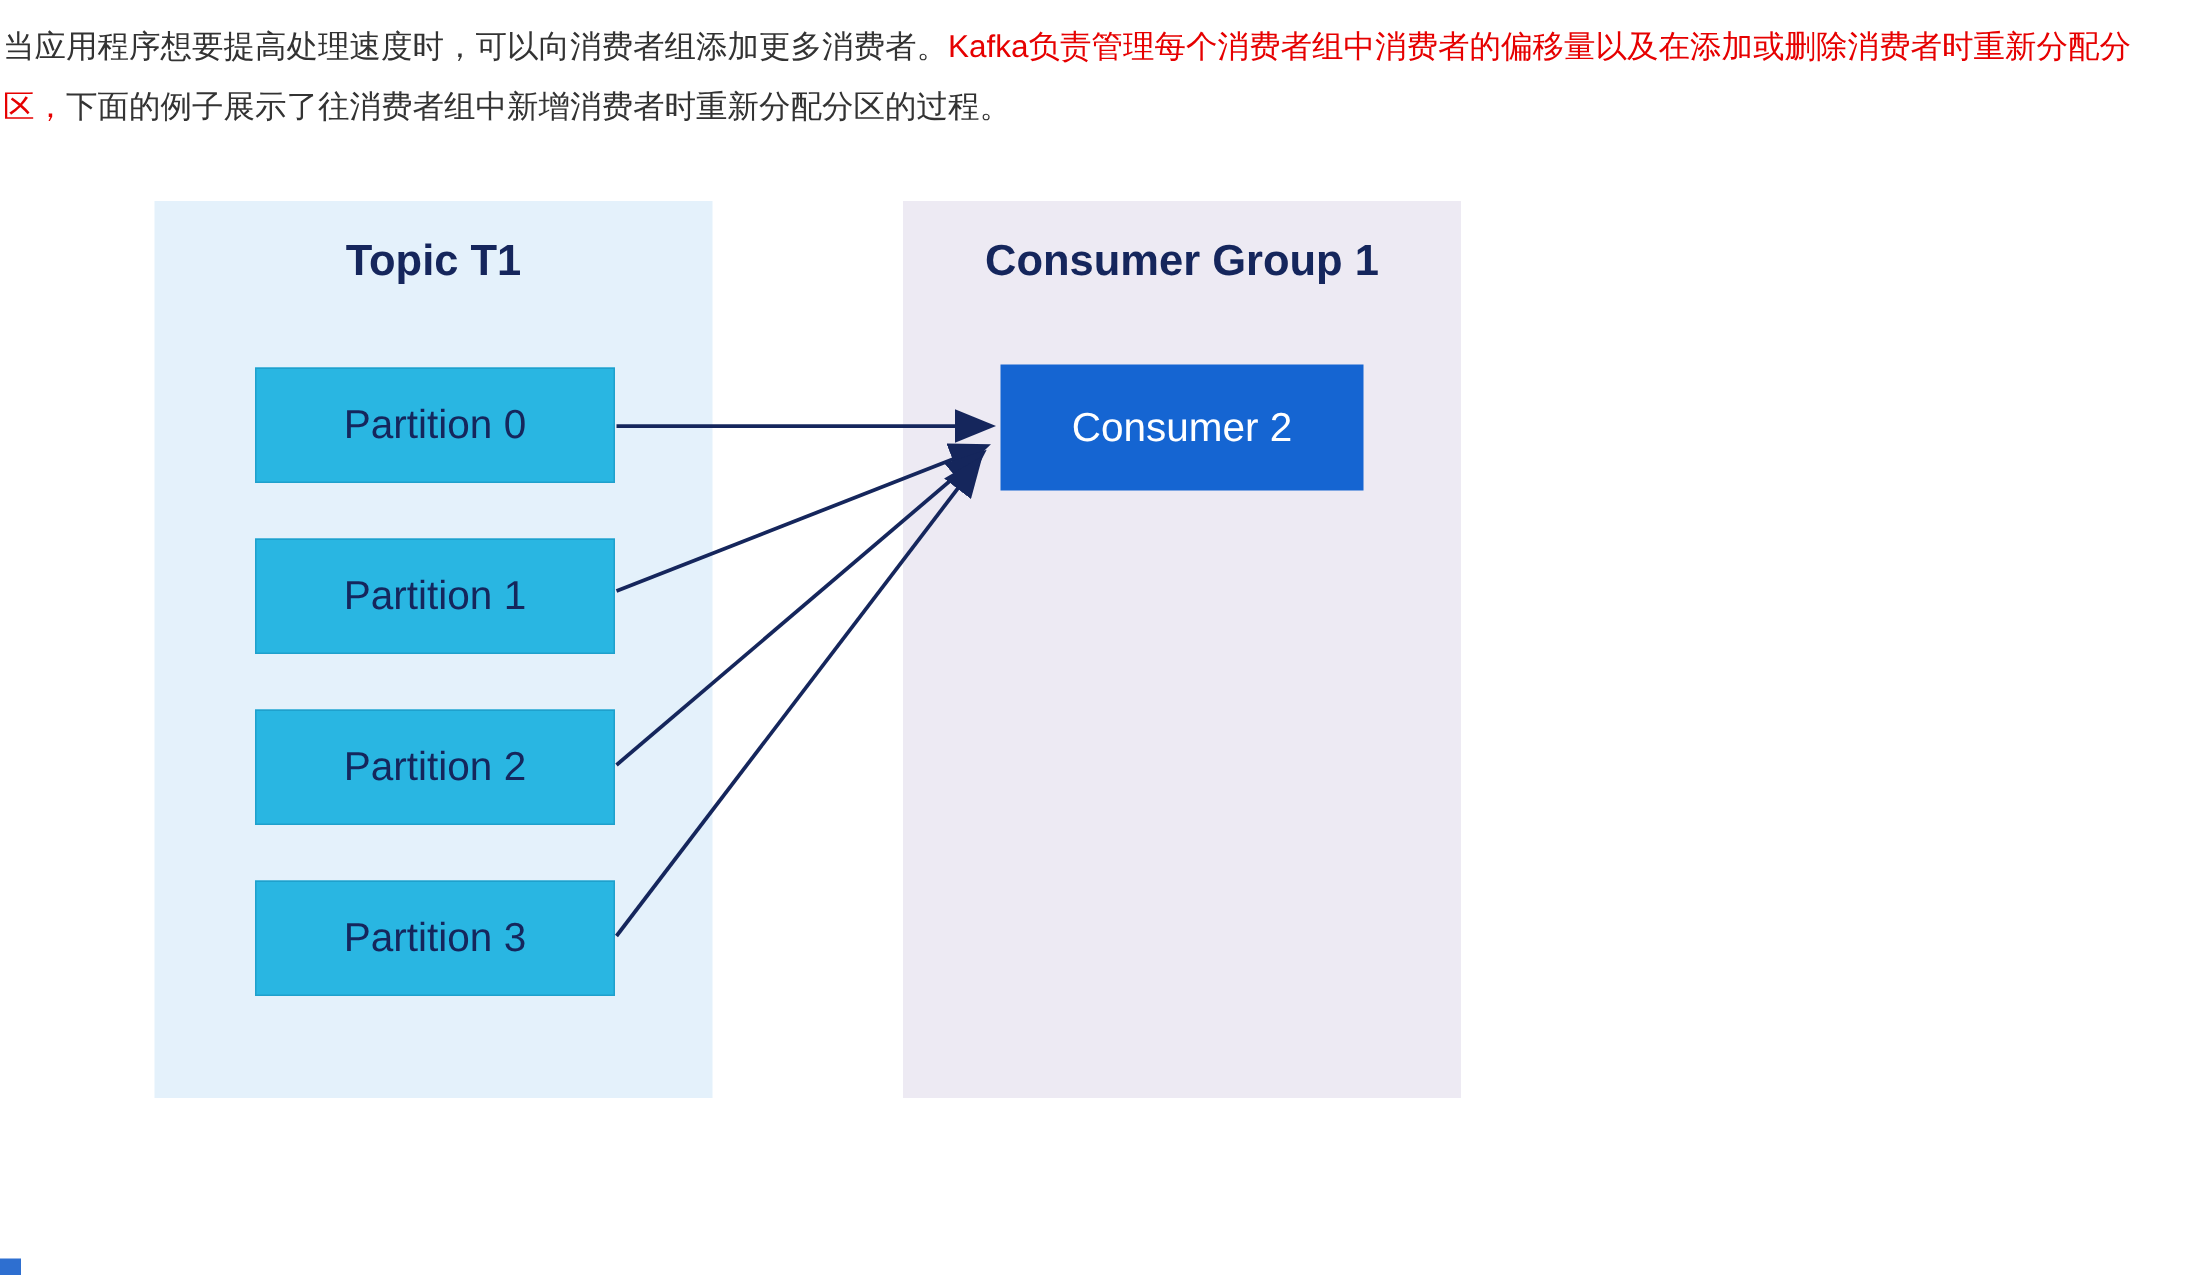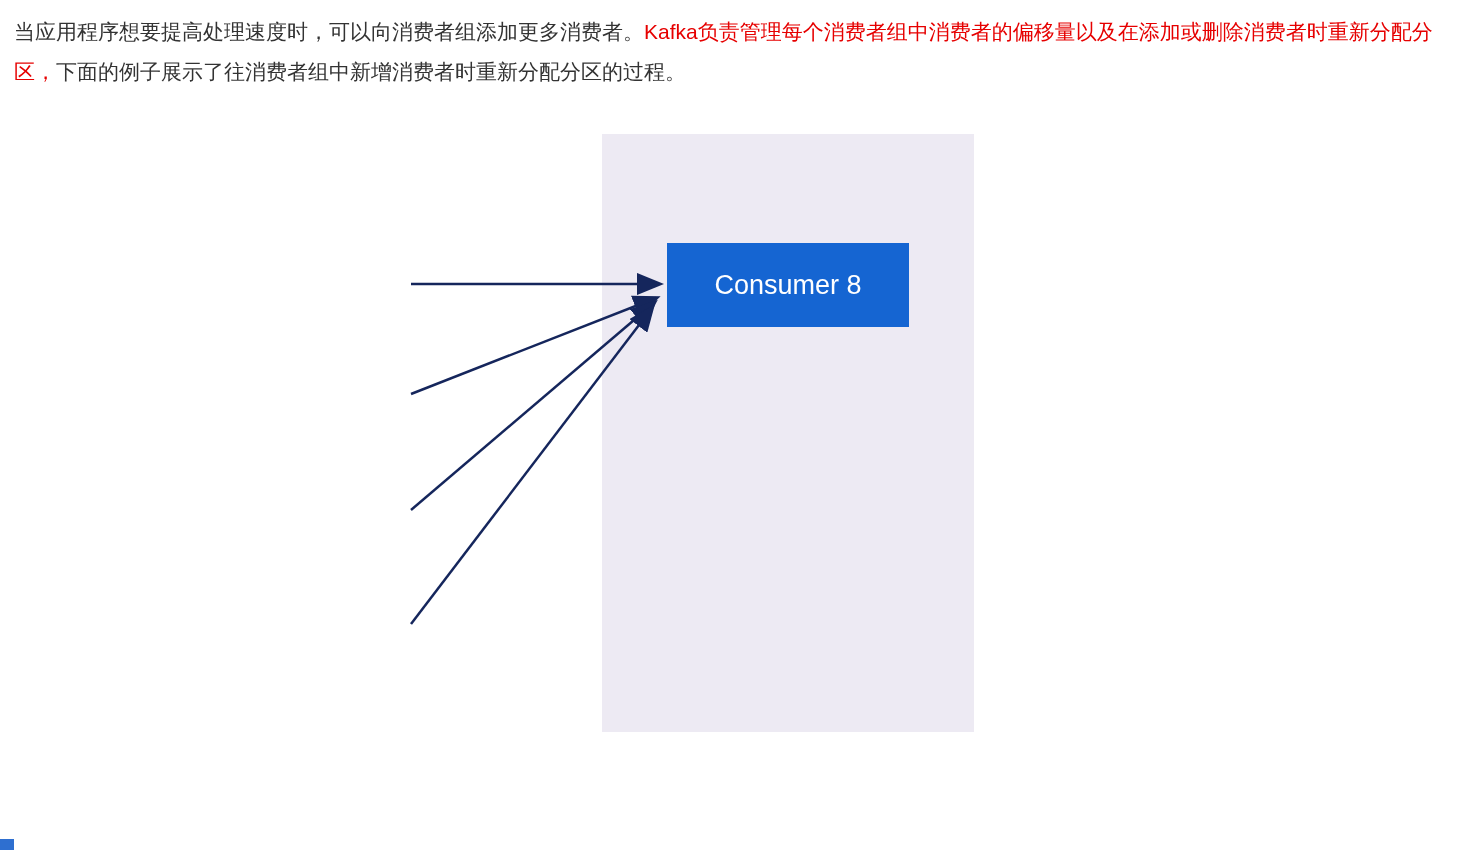--- a/index.html
+++ b/index.html
@@ -8,21 +8,21 @@
     background: #ffffff;
     font-family: "Liberation Sans", "DejaVu Sans", sans-serif;
   }
   body {
     width: 1467px;
     height: 850px;
     position: relative;
     overflow: hidden;
   }
   .text-block {
-    padding: 12px 28px 0 14px;
+    padding: 12px 28px 0 2px;
     color: var(--body-text, #333333);
     font-size: 21px;
     line-height: 40px;
   }
   .para { margin: 0; }
   .para + .para { margin-top: 24px; }
   .red-run { color: var(--red-text, #e60000); }
 
   .diagram {
     position: relative;
@@ -104,23 +104,31 @@
 </style>
 </head>
 <body>
 
 <div class="text-block">
   <p class="para"><span>当应用程序想要提高处理速度时，可以向消费者组添加更多消费者。</span><span class="red-run">Kafka负责管理每个消费者组中消费者的偏移量以及在添加或删除消费者时重新分配分区，</span><span>下面的例子展示了往消费者组中新增消费者时重新分配分区的过程。</span></p>
 </div>
 
 <div class="diagram">
 
+  <div class="panel topic-panel">
+    <p class="panel-title">Topic T1</p>
+    <div class="partition-box pos-0">Partition 0</div>
+    <div class="partition-box pos-1">Partition 1</div>
+    <div class="partition-box pos-2">Partition 2</div>
+    <div class="partition-box pos-3">Partition 3</div>
+  </div>
 
   <div class="panel group-panel">
-    <div class="consumer-box">Consumer 8</div>
+    <p class="panel-title">Consumer Group 1</p>
+    <div class="consumer-box">Consumer 2</div>
   </div>
 
   <svg class="arrow-layer" viewBox="0 0 871 598" xmlns="http://www.w3.org/2000/svg">
     <defs>
       <marker id="arrowhead" markerWidth="11" markerHeight="9" refX="9" refY="4.5" orient="auto">
         <path class="arrow-head" d="M0,0 L11,4.5 L0,9 Z"></path>
       </marker>
     </defs>
     <line class="arrow-line" x1="308" y1="150" x2="556" y2="150" marker-end="url(#arrowhead)"></line>
     <line class="arrow-line" x1="308" y1="260" x2="553" y2="164" marker-end="url(#arrowhead)"></line>

